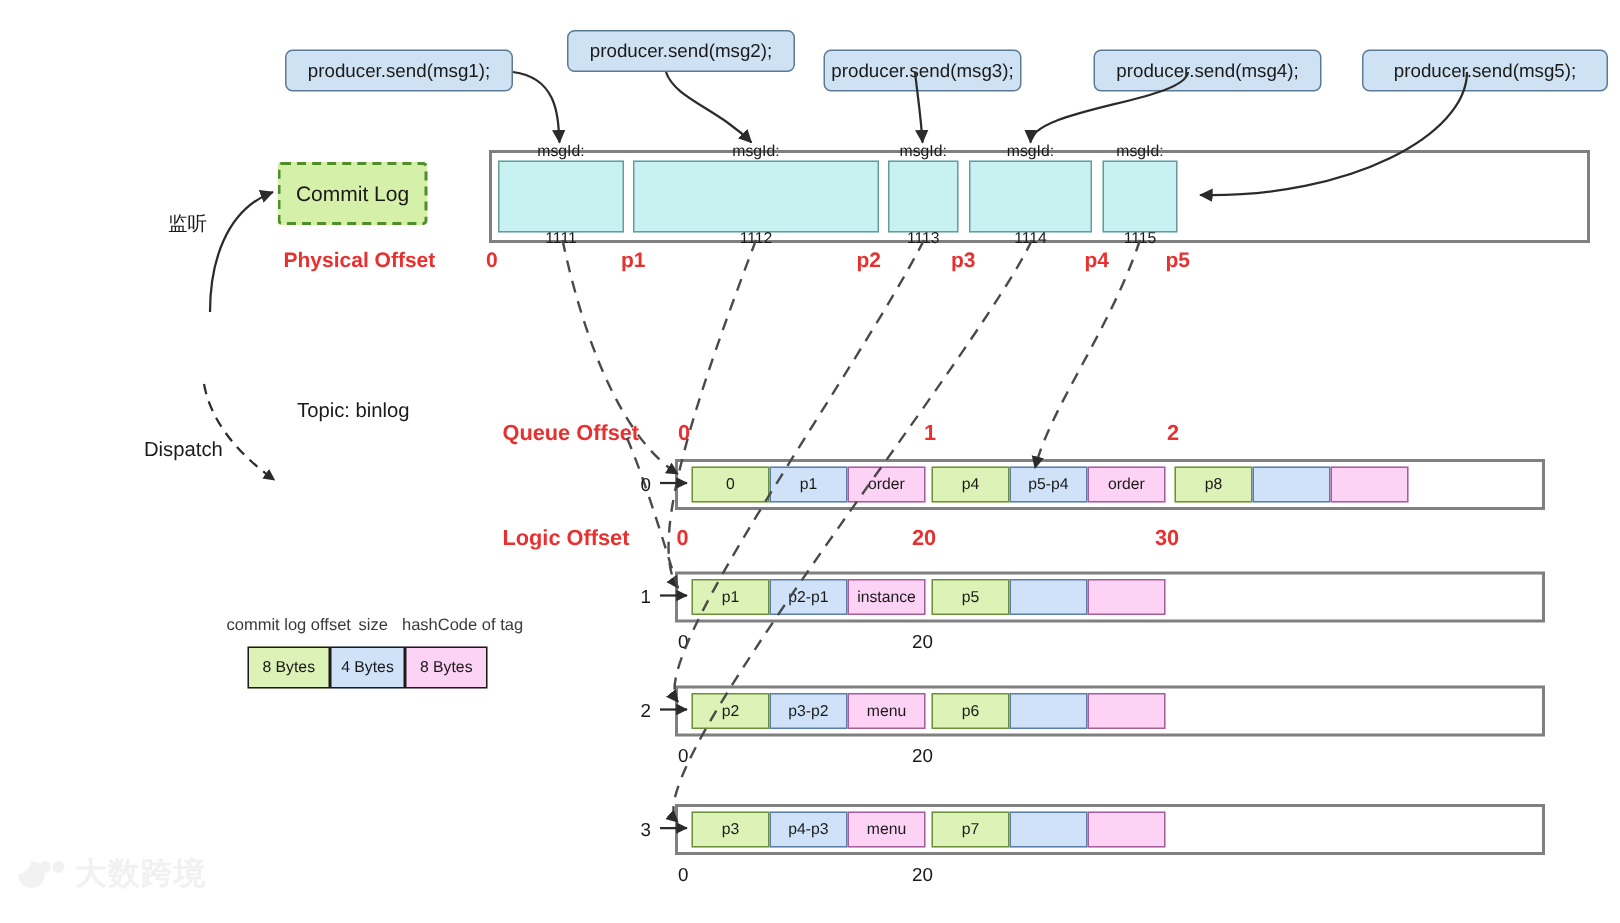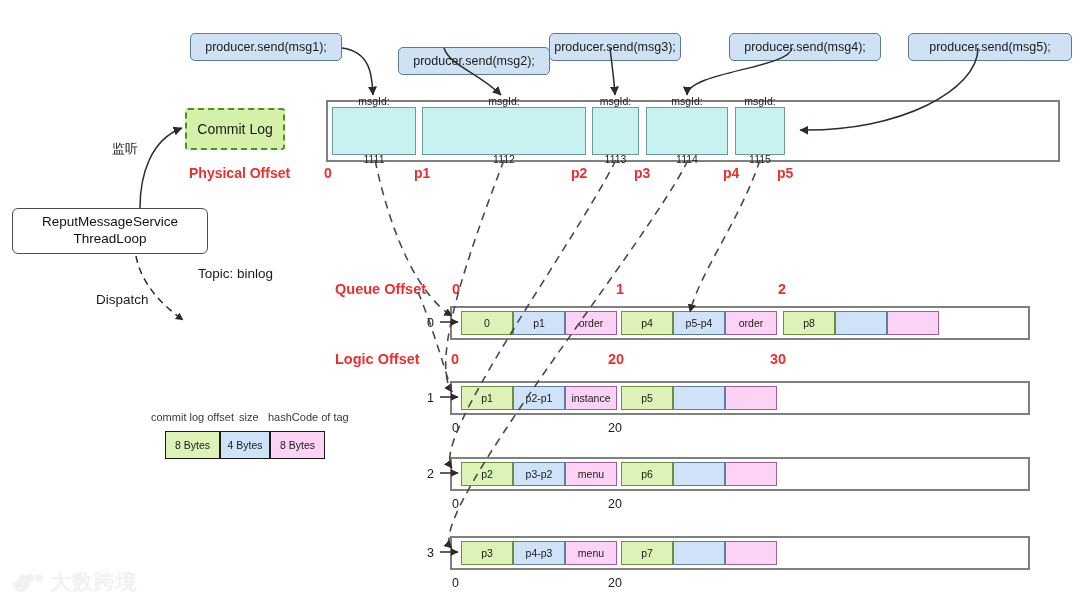--- a/index.html
+++ b/index.html
@@ -73,36 +73,32 @@
   .wm-txt{font-family:"DejaVu Sans",sans-serif;font-size:21px;color:#d8d8d8;
           font-weight:bold;letter-spacing:1px;margin-left:6px;}
 </style>
 </head>
 <body>
 
 <div id="stage">
 
   <div id="producers">
       <div class="abs producer" style="left: 190px; top: 33px; width: 152px;">producer.send(msg1);</div>
-      <div class="abs producer" style="left: 378px; top: 47px; width: 152px; margin-left: 20px;">producer.send(msg2);</div>
+      <div class="abs producer" style="left: 378px; top: 20px; width: 152px;">producer.send(msg2);</div>
       <div class="abs producer" style="left: 549px; top: 33px; width: 132px;">producer.send(msg3);</div>
       <div class="abs producer" style="left: 729px; top: 33px; width: 152px;">producer.send(msg4);</div>
       <div class="abs producer" style="left: 908px; top: 33px; width: 164px;">producer.send(msg5);</div>
     </div>
 
   <div class="abs greenbox big" style="left:185px;top:108px;width:100px;height:42px;">
     <span>Commit Log</span>
   </div>
 
   <div class="abs redsm" style="left:189px;top:165px;">Physical Offset</div>
 
-  <div class="abs plainbox" style="left:12px;top:208px;width:196px;height:46px;">
-    <span>ReputMessageService</span>
-    <span>ThreadLoop</span>
-  </div>
 
   <div class="abs cjk" style="left:112px;top:140px;">监听</div>
 
   <div class="abs blk" style="left:96px;top:292px;">Dispatch</div>
 
   <div class="abs blk" style="left:198px;top:266px;">Topic: binlog</div>
 
 
   <div class="abs cl-outer" style="left:326px;top:100px;width:734px;height:62px;"></div>
   <div id="cl-cells">

